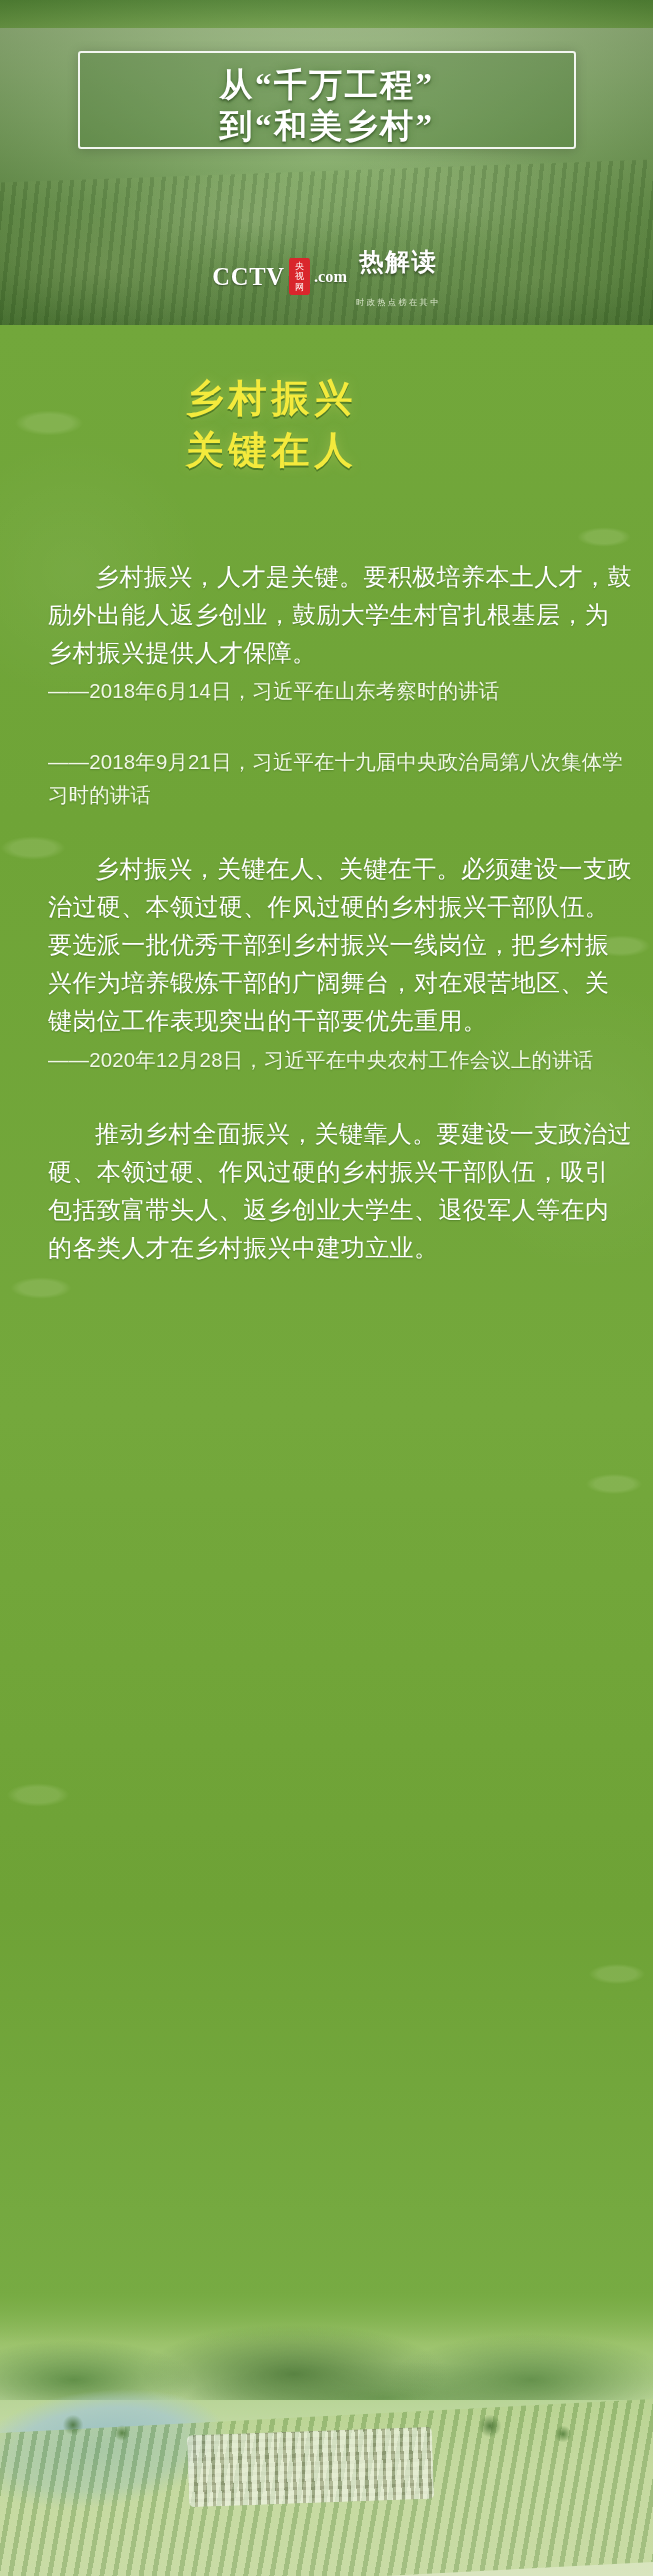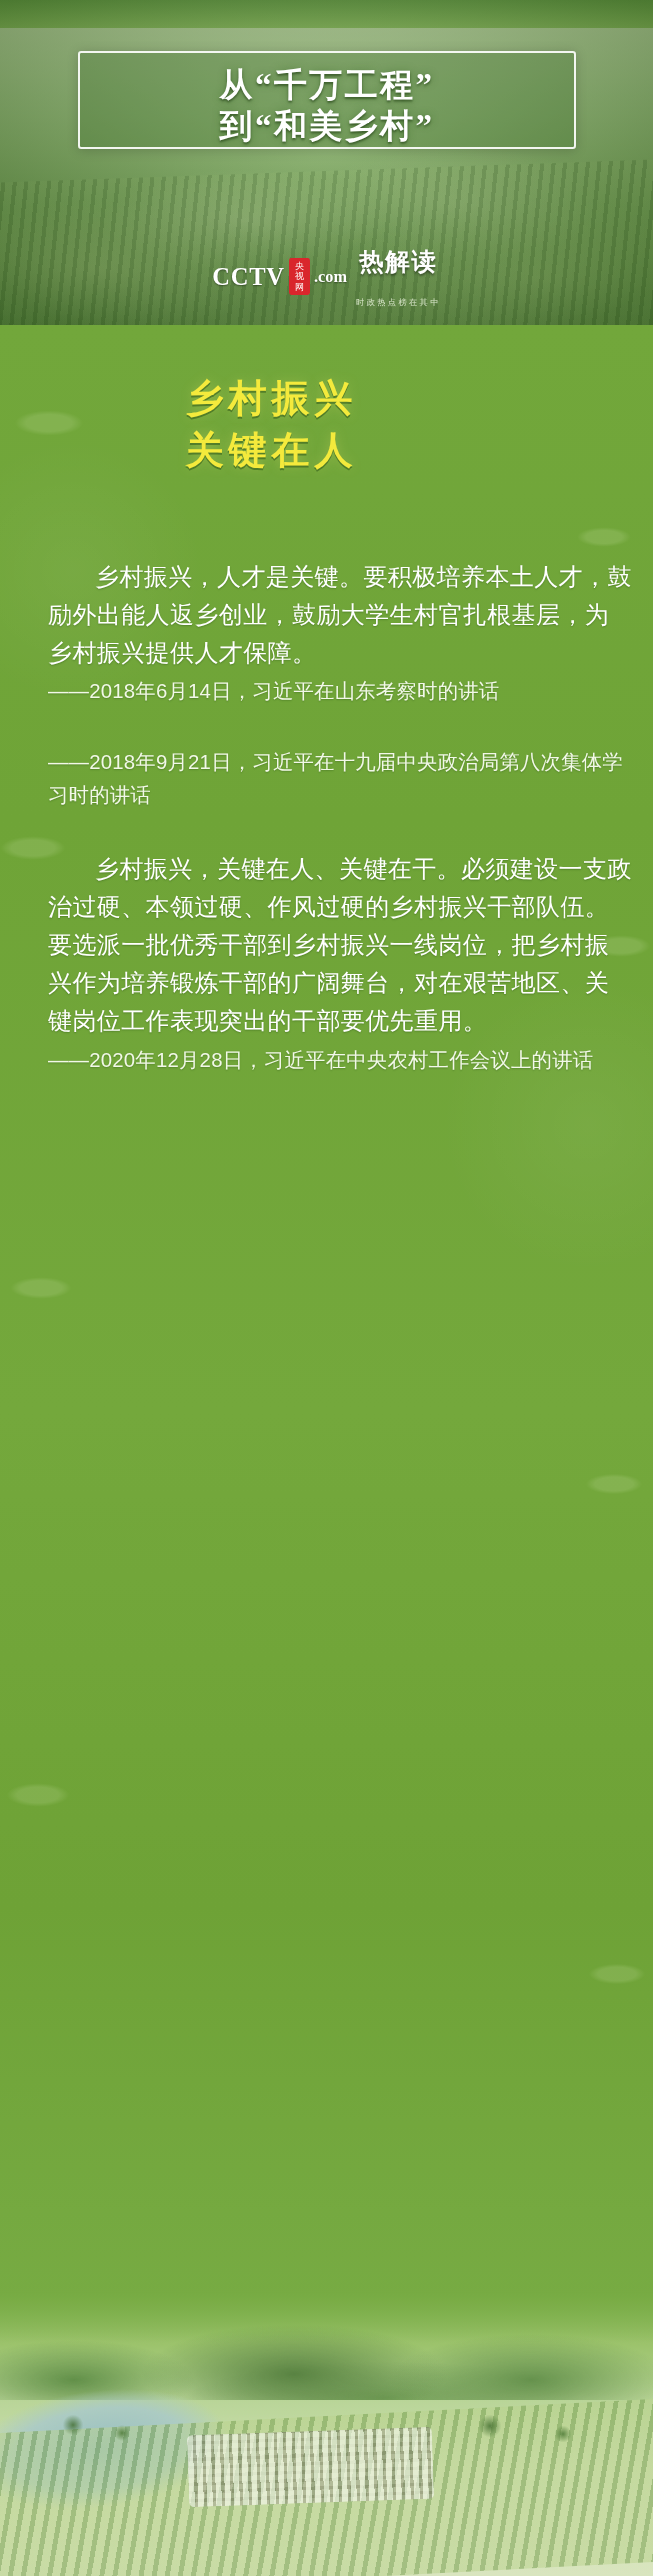--- a/index.html
+++ b/index.html
@@ -328,20 +328,21 @@
         <p class="quote-src">——2018年6月14日，习近平在山东考察时的讲话</p>
       </div>
       <div class="quote-block">
         <p class="quote-src">——2018年9月21日，习近平在十九届中央政治局第八次集体学习时的讲话</p>
       </div>
       <div class="quote-block">
         <p class="quote-text">乡村振兴，关键在人、关键在干。必须建设一支政治过硬、本领过硬、作风过硬的乡村振兴干部队伍。要选派一批优秀干部到乡村振兴一线岗位，把乡村振兴作为培养锻炼干部的广阔舞台，对在艰苦地区、关键岗位工作表现突出的干部要优先重用。</p>
         <p class="quote-src">——2020年12月28日，习近平在中央农村工作会议上的讲话</p>
       </div>
       <div class="quote-block">
+        <p class="quote-text">推动乡村全面振兴，关键靠人。要建设一支政治过硬、本领过硬、作风过硬的乡村振兴干部队伍，吸引包括致富带头人、返乡创业大学生、退役军人等在内的各类人才在乡村振兴中建功立业。</p>
       </div>
     </div>
   </div>
 
   <div class="footer-band">
     <div class="fb-sky"></div>
     <div class="fb-hills"></div>
     <div class="fb-water"></div>
     <div class="fb-fields"></div>
     <div class="fb-trees"></div>

